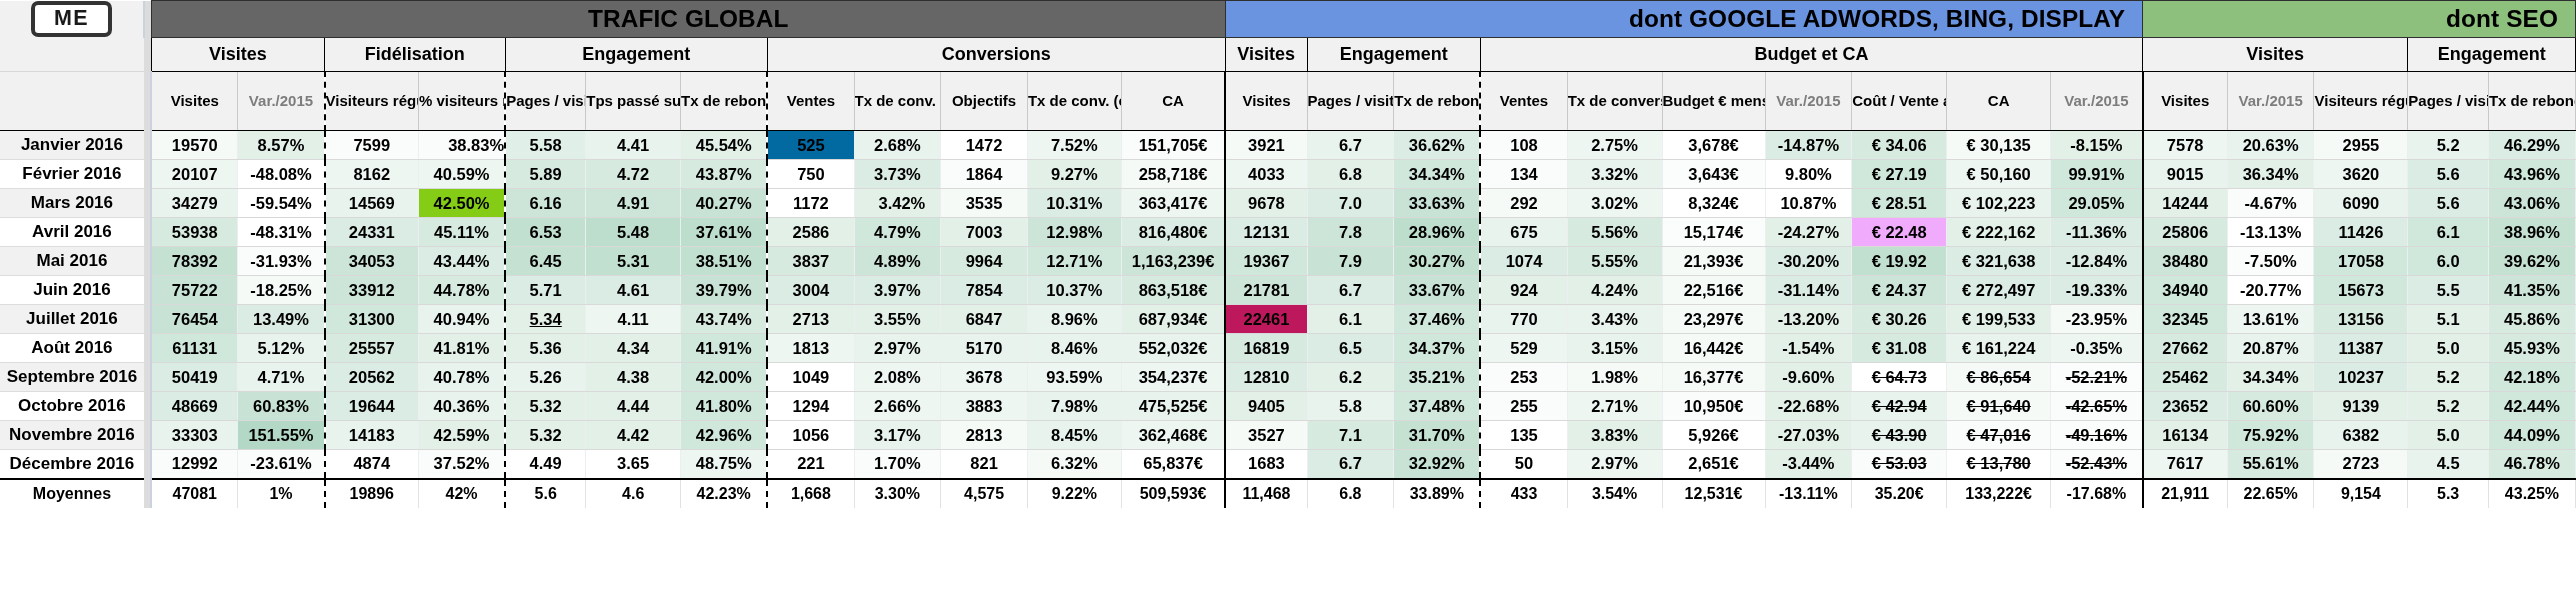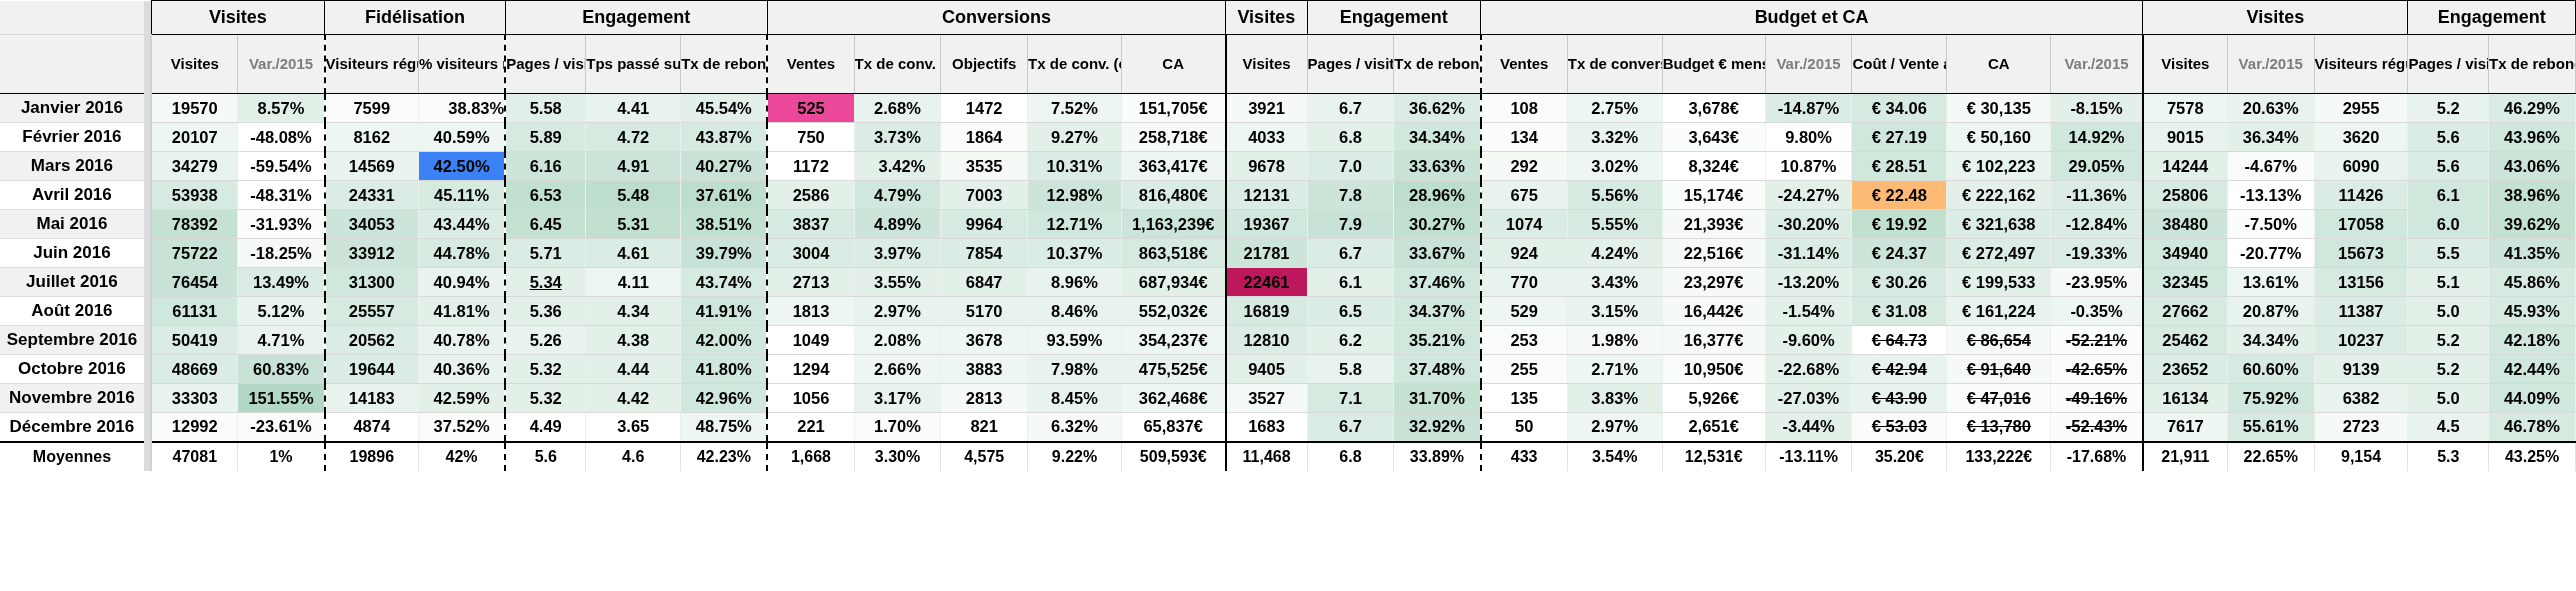--- a/index.html
+++ b/index.html
@@ -178,20 +178,31 @@
         <col style="width: 93px;">
         <col style="width: 102px;">
         <col style="width: 90px;">
         <col style="width: 83px;">
         <col style="width: 85px;">
         <col style="width: 92px;">
         <col style="width: 79px;">
         <col style="width: 85px;">
       </colgroup>
     <thead>
+      <tr id="band-row">
+          <td class="band band-corner">
+            <div class="logo-wrap">
+              <div class="logo-box">ME</div>
+            </div>
+          </td>
+          <td class="band-spacer"></td>
+          <td class="band band-global" colspan="12">TRAFIC GLOBAL</td>
+          <td class="band band-adwords" colspan="10" style="text-align: right; padding-right: 17px;">dont GOOGLE ADWORDS, BING, DISPLAY</td>
+          <td class="band band-seo" colspan="5" style="text-align: right; padding-right: 17px;">dont SEO</td>
+        </tr>
       <tr id="group-row">
           <td class="grp blank"></td>
           <td class="grp spacer"></td>
           <td class="grp" colspan="2">Visites</td>
           <td class="grp" colspan="2">Fidélisation</td>
           <td class="grp" colspan="3">Engagement</td>
           <td class="grp" colspan="5">Conversions</td>
           <td class="grp" colspan="1">Visites</td>
           <td class="grp" colspan="2">Engagement</td>
           <td class="grp" colspan="7">Budget et CA</td>
@@ -234,21 +245,21 @@
         <tr class="drow">
           <td class="monthcell">Janvier 2016</td>
           <td class="spacercol"></td>
           <td class="sep-thick" style="background: rgb(245, 250, 247);">19570</td>
           <td class="vcell" style="background: rgb(226, 240, 232);">8.57%</td>
           <td class="sep-dash" style="background: rgb(249, 252, 250);">7599</td>
           <td class="" style="background: rgb(249, 252, 250); text-align: right;">38.83%</td>
           <td class="sep-dash" style="background: rgb(224, 239, 231);">5.58</td>
           <td class="" style="background: rgb(232, 243, 237);">4.41</td>
           <td class="" style="background: rgb(226, 240, 232);">45.54%</td>
-          <td class="sep-dash" style="background: #ec4899; text-align: center;">525</td>
+          <td class="sep-dash" style="background: #0369a1; text-align: center;">525</td>
           <td class="" style="background: rgb(232, 243, 237);">2.68%</td>
           <td class="" style="background: rgb(255, 255, 255);">1472</td>
           <td class="" style="background: rgb(238, 246, 242);">7.52%</td>
           <td class="" style="background: rgb(249, 252, 250);">151,705€</td>
           <td class="sep-black" style="background: rgb(245, 250, 247);">3921</td>
           <td class="" style="background: rgb(232, 243, 237);">6.7</td>
           <td class="" style="background: rgb(218, 236, 227);">36.62%</td>
           <td class="sep-dash" style="background: rgb(249, 252, 250);">108</td>
           <td class="" style="background: rgb(238, 246, 242);">2.75%</td>
           <td class="" style="background: rgb(255, 255, 255);">3,678€</td>
@@ -279,34 +290,34 @@
           <td class="" style="background: rgb(245, 250, 247);">258,718€</td>
           <td class="sep-black" style="background: rgb(238, 246, 242);">4033</td>
           <td class="" style="background: rgb(226, 240, 232);">6.8</td>
           <td class="" style="background: rgb(208, 231, 219);">34.34%</td>
           <td class="sep-dash" style="background: rgb(249, 252, 250);">134</td>
           <td class="" style="background: rgb(232, 243, 237);">3.32%</td>
           <td class="" style="background: rgb(251, 253, 252);">3,643€</td>
           <td class="vcell" style="background: rgb(255, 255, 255);">9.80%</td>
           <td class="" style="background: rgb(208, 231, 219);">€ 27.19</td>
           <td class="" style="background: rgb(238, 246, 242);">€ 50,160</td>
-          <td class="vcell" style="background: rgb(208, 231, 219);">14.92%</td>
+          <td class="vcell" style="background: rgb(208, 231, 219);">99.91%</td>
           <td class="sep-black" style="background: rgb(232, 243, 237);">9015</td>
           <td class="vcell" style="background: rgb(226, 240, 232);">36.34%</td>
           <td class="" style="background: rgb(238, 246, 242);">3620</td>
           <td class="" style="background: rgb(218, 236, 227);">5.6</td>
           <td class="" style="background: rgb(208, 231, 219);">43.96%</td>
         </tr>
         <tr class="drow">
           <td class="monthcell">Mars 2016</td>
           <td class="spacercol"></td>
           <td class="sep-thick" style="background: rgb(232, 243, 237);">34279</td>
           <td class="vcell" style="background: rgb(255, 255, 255);">-59.54%</td>
           <td class="sep-dash" style="background: rgb(232, 243, 237);">14569</td>
-          <td class="" style="background: #3b82f6;">42.50%</td>
+          <td class="" style="background: #84cc16;">42.50%</td>
           <td class="sep-dash" style="background: rgb(205, 229, 216);">6.16</td>
           <td class="" style="background: rgb(205, 229, 216);">4.91</td>
           <td class="" style="background: rgb(200, 227, 213);">40.27%</td>
           <td class="sep-dash" style="background: rgb(255, 255, 255);">1172</td>
           <td class="" style="background: rgb(226, 240, 232); padding-left: 9px;">3.42%</td>
           <td class="" style="background: rgb(245, 250, 247); margin-left: 28px;">3535</td>
           <td class="" style="background: rgb(218, 236, 227);">10.31%</td>
           <td class="" style="background: rgb(238, 246, 242);">363,417€</td>
           <td class="sep-black" style="background: rgb(226, 240, 232);">9678</td>
           <td class="" style="background: rgb(218, 236, 227);">7.0</td>
@@ -339,21 +350,21 @@
           <td class="" style="background: rgb(226, 240, 232);">7003</td>
           <td class="" style="background: rgb(205, 229, 216);">12.98%</td>
           <td class="" style="background: rgb(218, 236, 227);">816,480€</td>
           <td class="sep-black" style="background: rgb(218, 236, 227);">12131</td>
           <td class="" style="background: rgb(205, 229, 216);">7.8</td>
           <td class="" style="background: rgb(190, 222, 205);">28.96%</td>
           <td class="sep-dash" style="background: rgb(232, 243, 237);">675</td>
           <td class="" style="background: rgb(215, 234, 224);">5.56%</td>
           <td class="" style="background: rgb(251, 253, 252);">15,174€</td>
           <td class="vcell" style="background: rgb(226, 240, 232);">-24.27%</td>
-          <td class="" style="background: #fdba74;">€ 22.48</td>
+          <td class="" style="background: #f0abfc;">€ 22.48</td>
           <td class="" style="background: rgb(226, 240, 232);">€ 222,162</td>
           <td class="vcell" style="background: rgb(218, 236, 227);">-11.36%</td>
           <td class="sep-black" style="background: rgb(215, 234, 224);">25806</td>
           <td class="vcell" style="background: rgb(255, 255, 255);">-13.13%</td>
           <td class="" style="background: rgb(218, 236, 227);">11426</td>
           <td class="" style="background: rgb(208, 231, 219);">6.1</td>
           <td class="" style="background: rgb(197, 225, 210);">38.96%</td>
         </tr>
         <tr class="drow">
           <td class="monthcell">Mai 2016</td>

